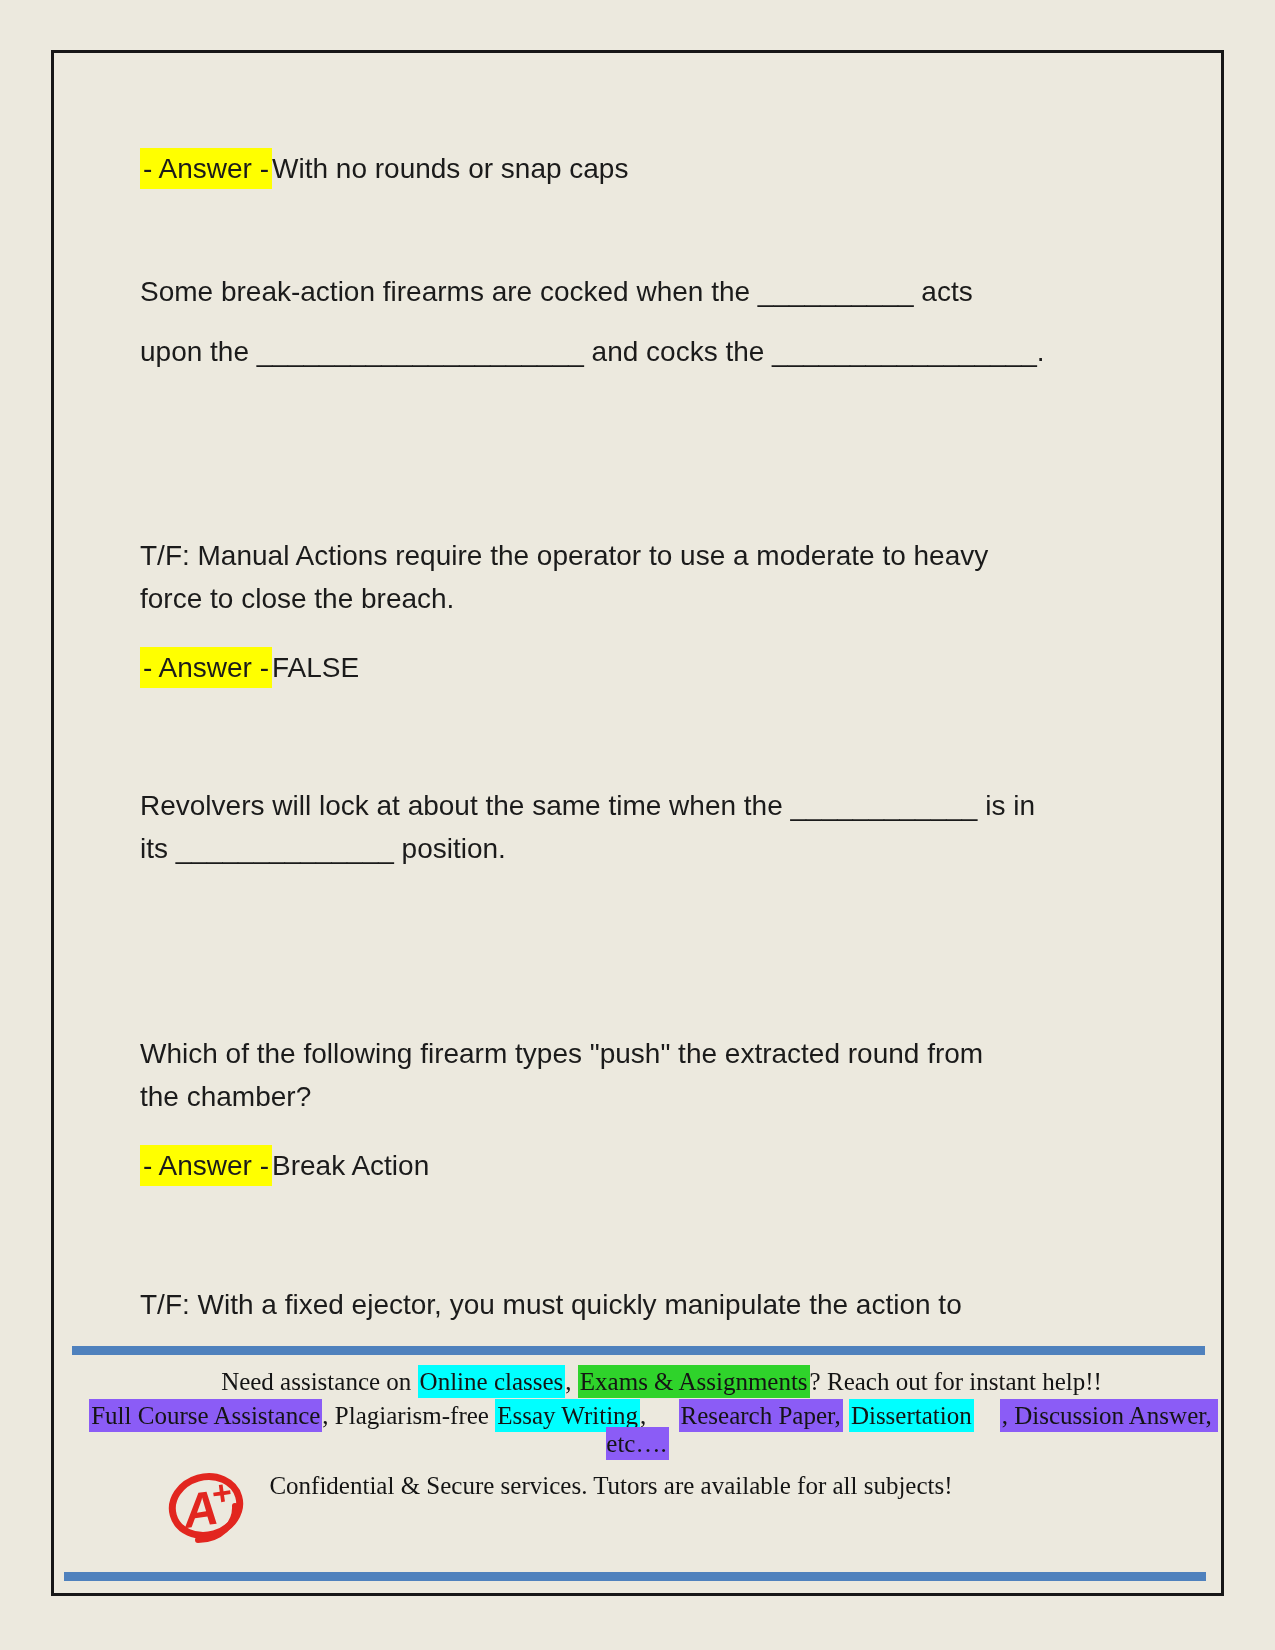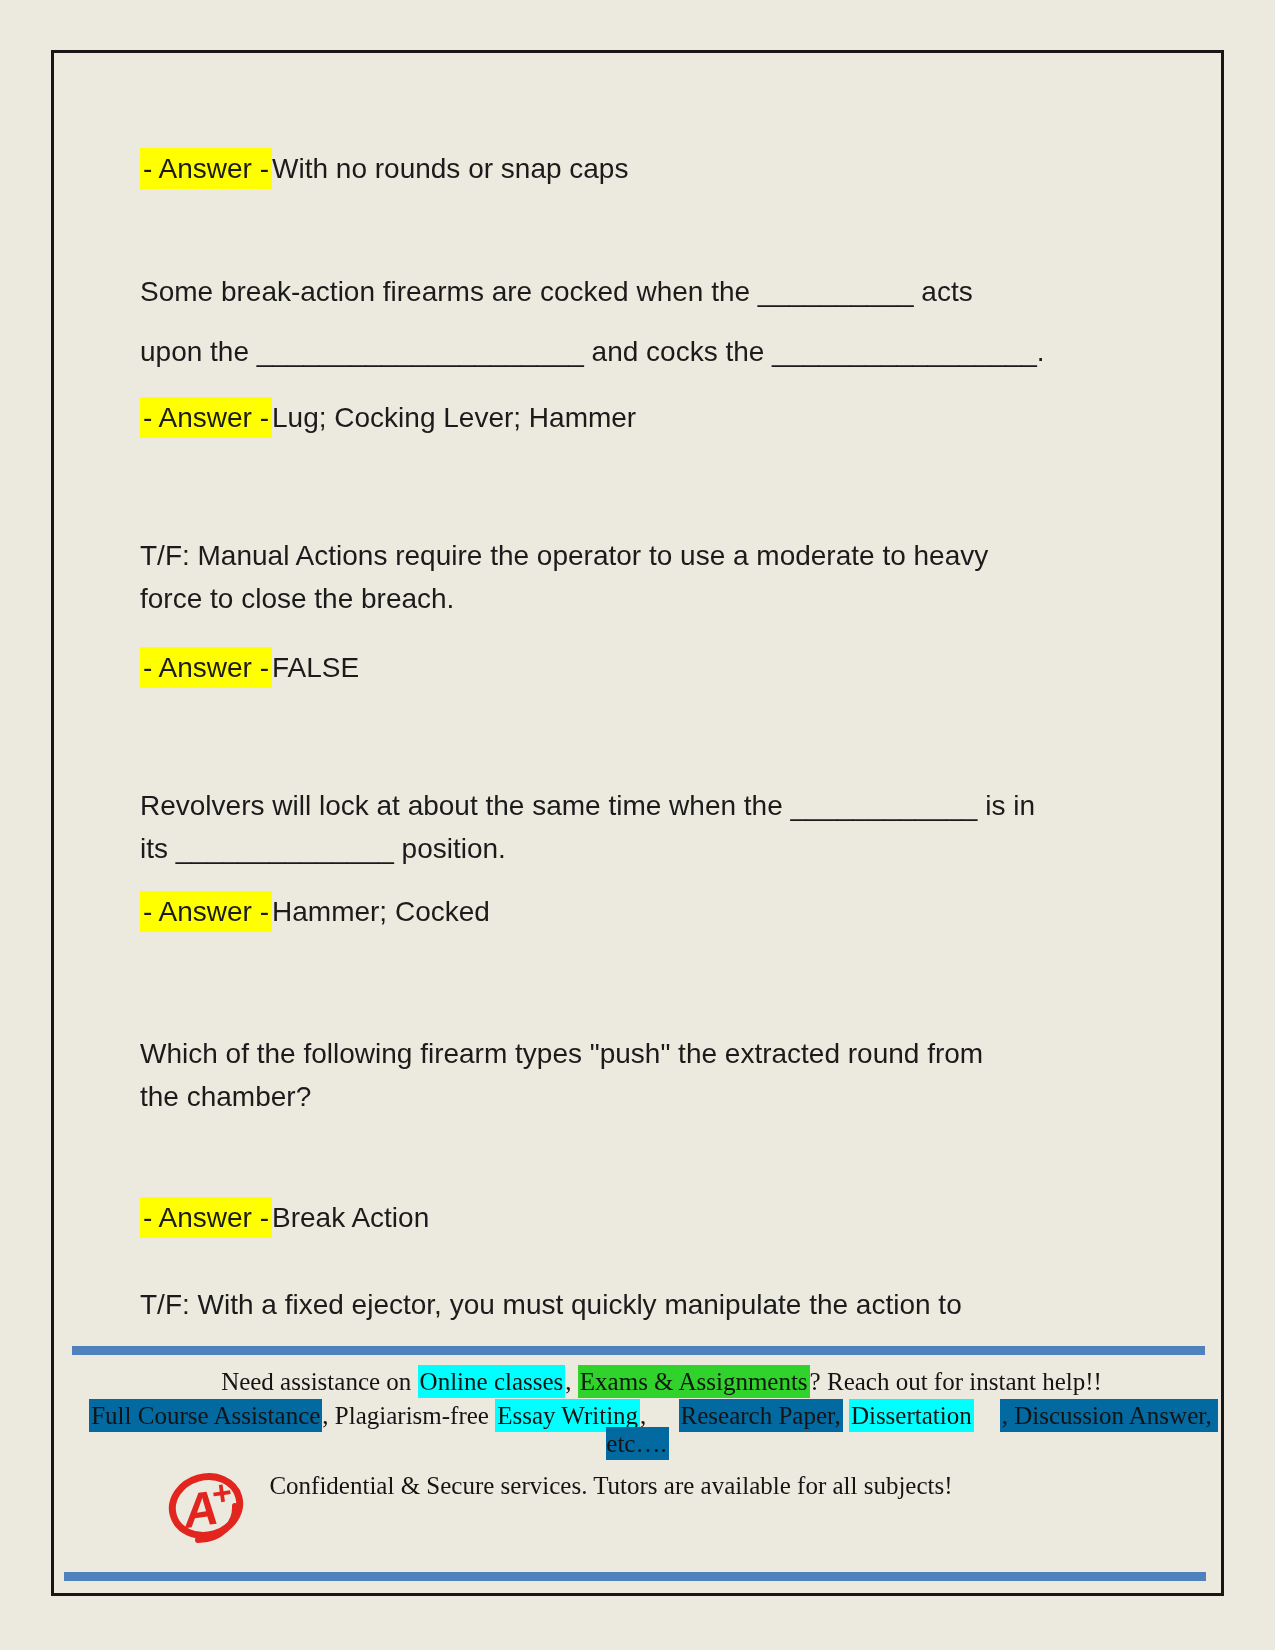--- a/index.html
+++ b/index.html
@@ -29,51 +29,49 @@
     text-align:center; white-space:pre-wrap;
     font-family:"Liberation Serif", serif;
     font-size:25px; color:#141414;
   }
   .f-line1 { top:1368px;padding-left:24px; }
   .f-line2 { top:1402px; }
   .conf-line { top:1472px; width:1120px; }
   .email-line { top:1506px; width:1120px; }
   .seg-cyan   { background:#00FFFF; padding:3px 2px; }
   .seg-green  { background:#2FD32B; padding:3px 2px; }
-  .seg-yellow { background:#0369a1; padding:3px 2px;margin-left:26px; }
+  .seg-yellow { background:#8b5cf6; padding:3px 2px;margin-left:26px; }
   .email-addr {
     font-family:"Liberation Sans", sans-serif;
     font-weight:bold; font-size:27px; color:#111;
     background:#FFFF00; padding:4px 8px;
   }
   .logo { position:absolute; left:166px; top:1466px; }
 </style>
 </head>
 <body>
 
 <div class="sheet">
   <div class="border-box"></div>
 
   <div class="doc-line" style="top:149px"><span class="hl-y">- Answer -</span><span>With no rounds or snap caps</span></div>
 
   <div class="doc-line" style="top:272px">Some break-action firearms are cocked when the __________ acts</div>
   <div class="doc-line" style="top:332px">upon the _____________________ and cocks the _________________.</div>
-  <div class="doc-line" style="top:398px"><span class="hl-y">- Answer -</span><span>Lug; Cocking Lever; Hammer</span></div>
 
   <div class="doc-line" style="top:536px">T/F: Manual Actions require the operator to use a moderate to heavy</div>
   <div class="doc-line" style="top:579px">force to close the breach.</div>
   <div class="doc-line" style="top:648px"><span class="hl-y">- Answer -</span><span>FALSE</span></div>
 
   <div class="doc-line" style="top:786px">Revolvers will lock at about the same time when the ____________ is in</div>
   <div class="doc-line" style="top:829px">its ______________ position.</div>
-  <div class="doc-line" style="top:892px"><span class="hl-y">- Answer -</span><span>Hammer; Cocked</span></div>
 
   <div class="doc-line" style="top:1034px">Which of the following firearm types "push" the extracted round from</div>
   <div class="doc-line" style="top:1077px">the chamber?</div>
-  <div class="doc-line" style="top:1198px"><span class="hl-y">- Answer -</span><span>Break Action</span></div>
+  <div class="doc-line" style="top:1146px"><span class="hl-y">- Answer -</span><span>Break Action</span></div>
 
   <div class="doc-line" style="top:1285px">T/F: With a fixed ejector, you must quickly manipulate the action to</div>
 
   <div class="divider divider-top"></div>
 
   <div class="serif-line f-line1"><span>Need assistance on </span><span class="seg-cyan">Online classes</span><span>, </span><span class="seg-green">Exams &amp; Assignments</span><span>? Reach out for instant help!!</span></div>
 
   <div class="serif-line f-line2"><span class="seg-yellow">Full Course Assistance</span><span>, Plagiarism-free </span><span class="seg-cyan">Essay Writing</span><span>, </span><span class="seg-yellow">Research Paper,</span><span> </span><span class="seg-cyan">Dissertation</span><span class="seg-yellow">, Discussion Answer, etc….</span></div>
 
   <div class="logo">

